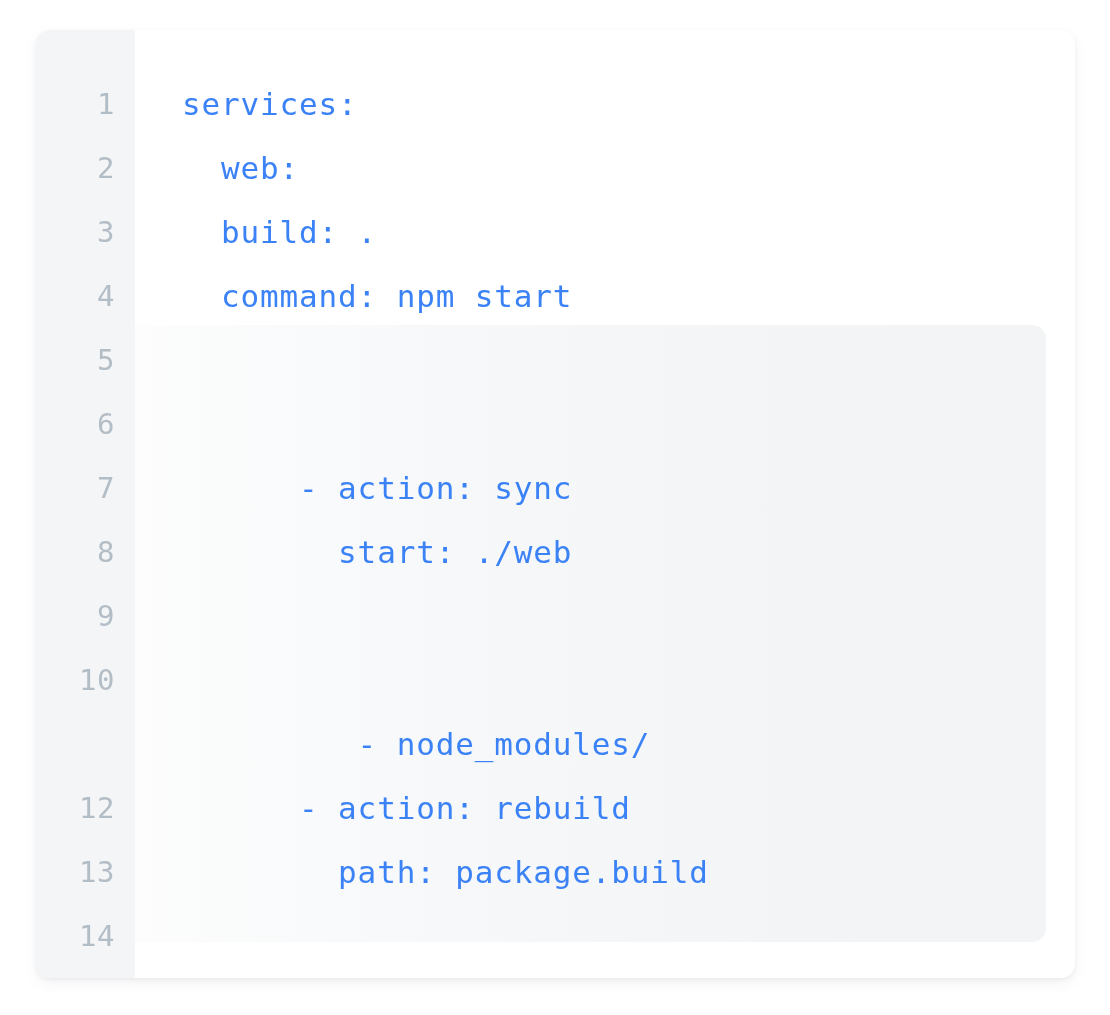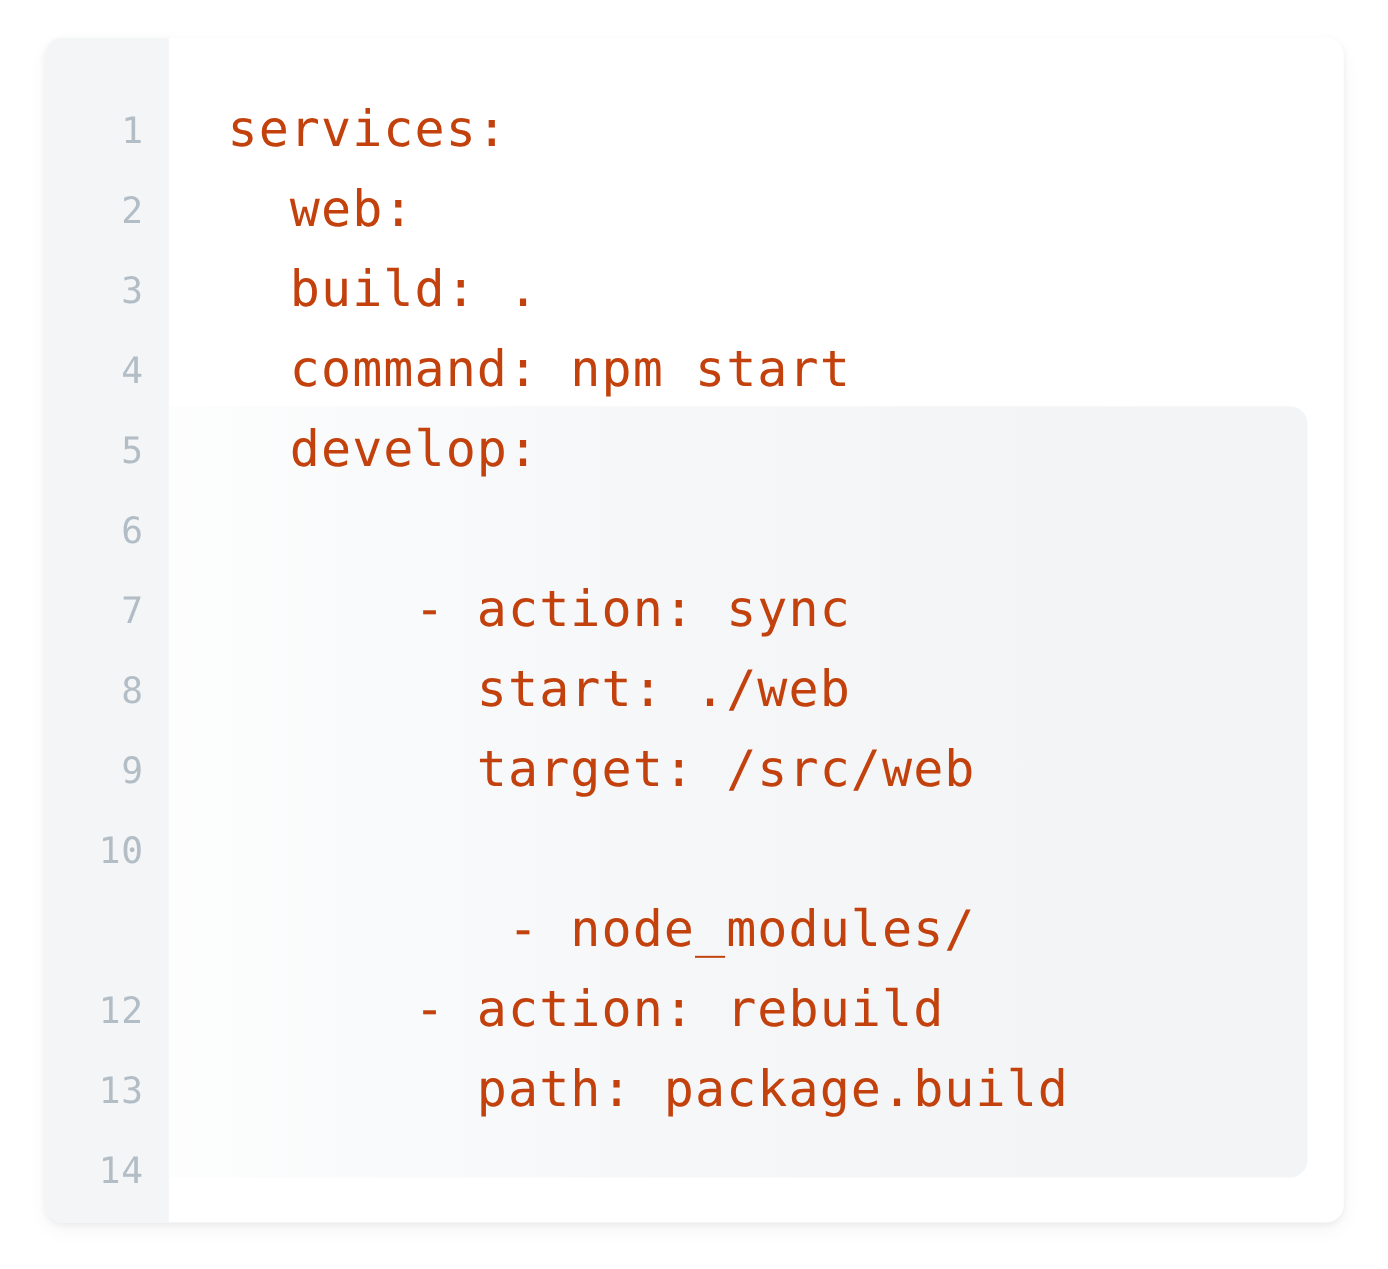--- a/index.html
+++ b/index.html
@@ -98,47 +98,47 @@
     color: #b3bdc6;
     letter-spacing: 0.5px;
     user-select: none;
   }
 
   .code-text {
     position: absolute;
     left: 146px;
     top: 0;
     font-family: "DejaVu Sans Mono", monospace;
-    font-size: 40px;
+    font-size: 31px;
     letter-spacing: 0.85px;
-    color: #c2410c;
+    color: #3b82f6;
     white-space: pre;
   }
 </style>
 </head>
 <body>
 
 <div class="stage">
 
   <div class="code-card">
 
     <div class="gutter"></div>
 
     <div class="highlight-band"></div>
 
     <div class="code-body" id="code-body">
         <div class="code-line"><span class="ln">1</span><span class="code-text">services:</span></div>
         <div class="code-line"><span class="ln">2</span><span class="code-text">  web:</span></div>
         <div class="code-line"><span class="ln">3</span><span class="code-text">  build: .</span></div>
         <div class="code-line"><span class="ln">4</span><span class="code-text">  command: npm start</span></div>
-        <div class="code-line"><span class="ln">5</span><span class="code-text">  develop:</span></div>
+        <div class="code-line"><span class="ln">5</span></div>
         <div class="code-line"><span class="ln">6</span></div>
         <div class="code-line"><span class="ln">7</span><span class="code-text">      - action: sync</span></div>
         <div class="code-line"><span class="ln">8</span><span class="code-text">        start: ./web</span></div>
-        <div class="code-line"><span class="ln">9</span><span class="code-text">        target: /src/web</span></div>
+        <div class="code-line"><span class="ln">9</span></div>
         <div class="code-line"><span class="ln">10</span></div>
         <div class="code-line"><span class="code-text">         - node_modules/</span></div>
         <div class="code-line"><span class="ln">12</span><span class="code-text">      - action: rebuild</span></div>
         <div class="code-line"><span class="ln">13</span><span class="code-text">        path: package.build</span></div>
         <div class="code-line"><span class="ln">14</span><span class="code-text"></span></div>
       </div>
 
   </div>
 
 </div>

